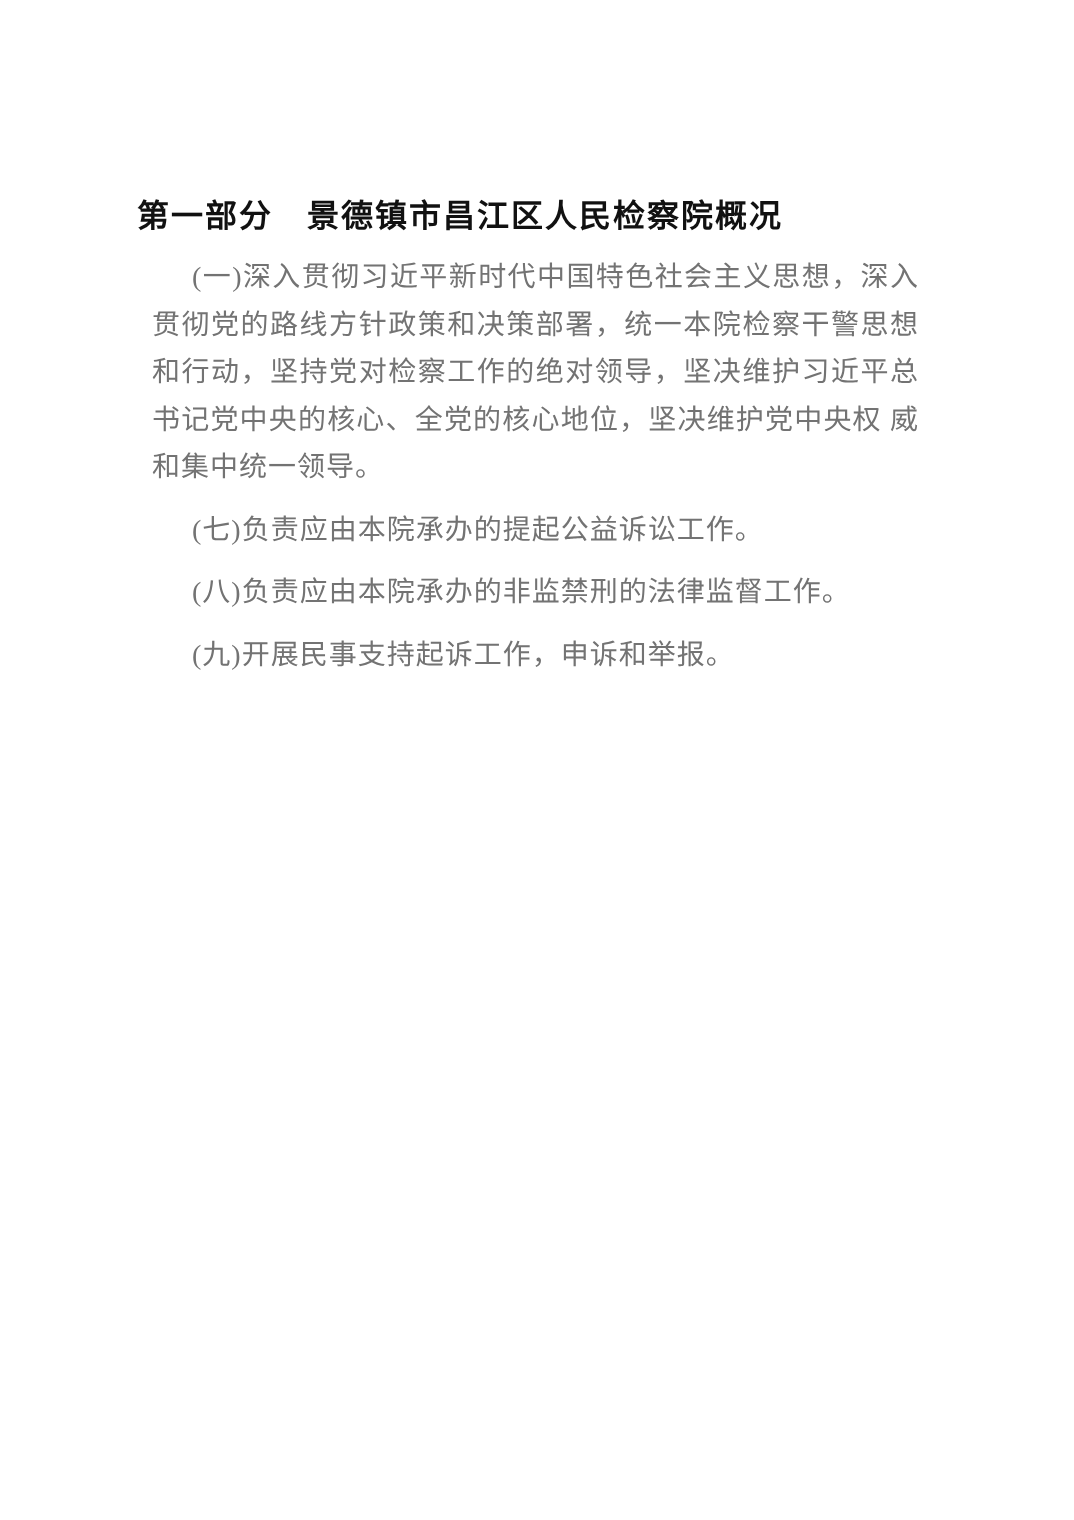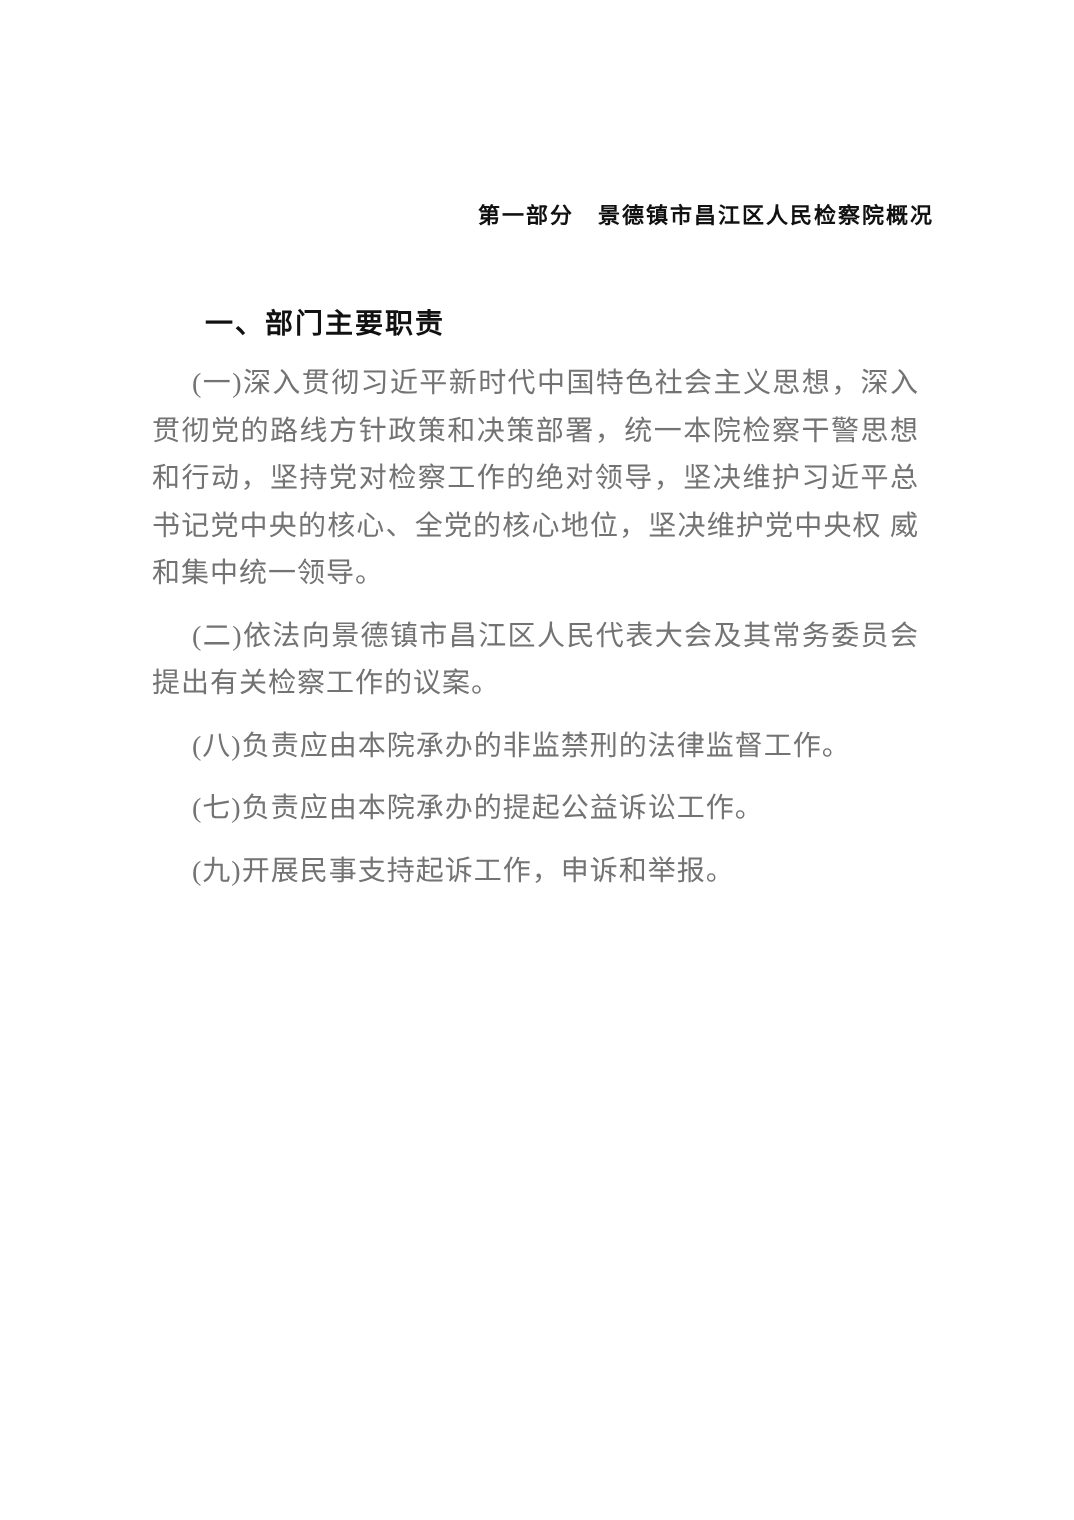--- a/index.html
+++ b/index.html
@@ -16,24 +16,24 @@
     box-sizing: border-box;
   }
   .content {
     margin: 0 140px 0 137px; 
   }
   .doc-title {
     margin: 194px 0 14px 0;
     padding: 0;
     font-family: "Liberation Sans", "DejaVu Sans", sans-serif;
     font-weight: bold;
-    font-size: 22px;
+    font-size: 32px;
     line-height: 44px;
     letter-spacing: 2px;
-    text-align: right;
+    text-align: left;
     color: #111111;
     white-space: pre-wrap;
   }
   .section-heading {
     margin: 66px 0 0 0;
     padding: 0 0 0 68px;
     font-family: "Liberation Sans", "DejaVu Sans", sans-serif;
     font-weight: bold;
     font-size: 28px;
     line-height: 40px;
@@ -60,24 +60,22 @@
   }
 </style>
 </head>
 <body>
 
 <div class="page">
   <div class="content">
 
     <h1 class="doc-title">第一部分　景德镇市昌江区人民检察院概况</h1>
 
-    <h2 class="section-heading">一、部门主要职责</h2>
 
     <div class="doc-body">
       <p class="para">(一)深入贯彻习近平新时代中国特色社会主义思想，深入贯彻党的路线方针政策和决策部署，统一本院检察干警思想和行动，坚持党对检察工作的绝对领导，坚决维护习近平总书记党中央的核心、全党的核心地位，坚决维护党中央权 威和集中统一领导。</p>
-      <p class="para">(二)依法向景德镇市昌江区人民代表大会及其常务委员会提出有关检察工作的议案。</p>
+      <p class="para">(七)负责应由本院承办的提起公益诉讼工作。</p>
       <p class="para">(八)负责应由本院承办的非监禁刑的法律监督工作。</p>
-      <p class="para">(七)负责应由本院承办的提起公益诉讼工作。</p>
       <p class="para">(九)开展民事支持起诉工作，申诉和举报。</p>
     </div>
 
   </div>
 </div>
 
 </body></html>

